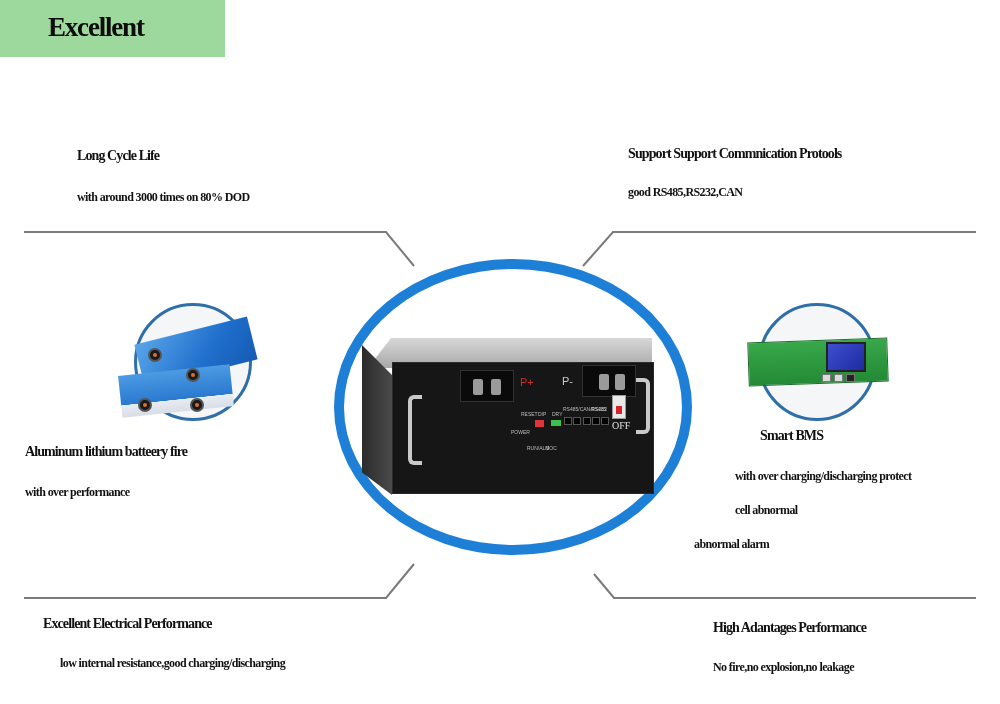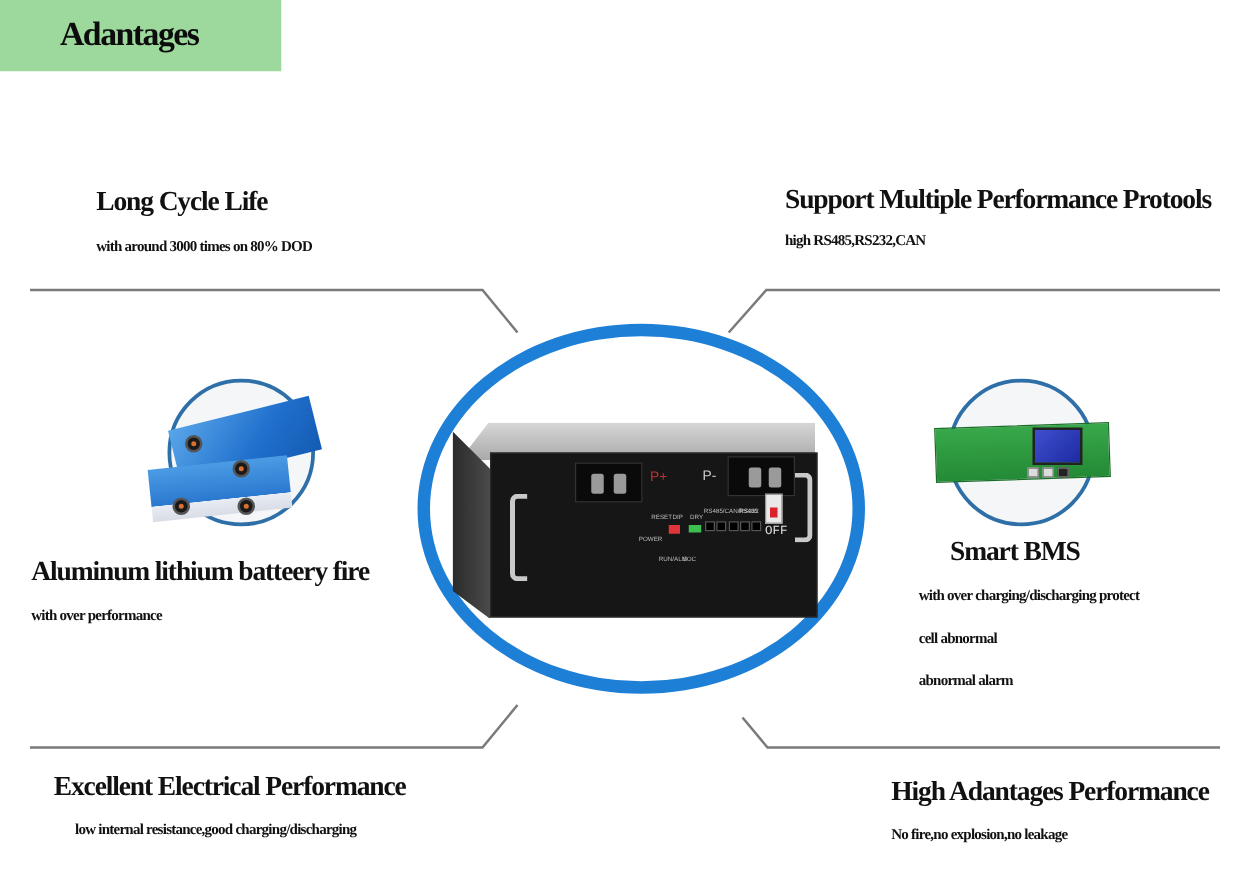--- a/index.html
+++ b/index.html
@@ -8,21 +8,21 @@
 
   .banner {
     position: absolute; left: 0; top: 0; width: 225px; height: 57px;
     background: #9dd89d;
   }
   .banner-title {
     position: absolute; left: 48px; top: 12px;
     font-size: 27px; font-weight: bold; letter-spacing: -1.2px; color: #0c0c0c;
   }
 
-  .feature-title { position: absolute; font-weight: bold; font-size: 22px; letter-spacing: -0.9px; white-space: nowrap; }
+  .feature-title { position: absolute; font-weight: bold; font-size: 14px; letter-spacing: -0.9px; white-space: nowrap; }
   .feature-sub { position: absolute; font-weight: bold; font-size: 12px; letter-spacing: -0.6px; white-space: nowrap; }
 
   svg.lines { position: absolute; left: 0; top: 0; width: 1000px; height: 704px; }
 
   
   .product-ring {
     position: absolute; left: 334px; top: 259px; width: 358px; height: 296px;
     border: 10px solid #1e7fd6; border-radius: 50%;
   }
   .rack-top {
@@ -61,21 +61,21 @@
   }
   .port {
     position: absolute; width: 8px; height: 8px; background: #000; border: 1px solid #555;
   }
   .dip { position: absolute; left: 535px; top: 420px; width: 9px; height: 7px; background: #e0343a; }
   .dry { position: absolute; left: 551px; top: 420px; width: 10px; height: 6px; background: #3cbf4e; }
   .breaker {
     position: absolute; left: 612px; top: 395px; width: 14px; height: 24px; background: #e9e9e9; border: 1px solid #999;
   }
   .breaker::after { content: ""; position: absolute; left: 3px; top: 10px; width: 6px; height: 8px; background: #d8232a; }
-  .off-label { position: absolute; left: 612px; top: 420px; font-family: Liberation Mono, monospace; font-size: 10px; color: #e0e0e0; }
+  .off-label { position: absolute; left: 612px; top: 420px; font-family: Liberation Serif, serif; font-size: 10px; color: #e0e0e0; }
 
   
   .thumb-ring {
     position: absolute; border: 3px solid #2f6fa8; border-radius: 50%; background: #f4f6f8;
   }
   .thumb-ring.cell { left: 134px; top: 303px; width: 118px; height: 118px; }
   .thumb-ring.bms { left: 758px; top: 303px; width: 118px; height: 118px; }
 
   .cell-block {
     position: absolute; background: linear-gradient(135deg, #5aa6ea, #1f6fcc 60%, #155bb3);
@@ -96,35 +96,35 @@
   .lcd {
     position: absolute; left: 826px; top: 342px; width: 40px; height: 30px;
     background: linear-gradient(135deg, #3e4fd0, #1d2ba0); border: 2px solid #222;
   }
   .rj { position: absolute; top: 374px; width: 9px; height: 8px; background: #dcdcdc; border: 1px solid #777; }
 </style>
 </head>
 <body>
 
 <div class="banner">
-  <div class="banner-title">Adantages</div>
+  <div class="banner-title">Excellent</div>
 </div>
 
 <svg class="lines">
   <polyline points="24,232 386,232 414,266" fill="none" stroke="#7a7a7a" stroke-width="2"></polyline>
   <polyline points="583,266 613,232 976,232" fill="none" stroke="#7a7a7a" stroke-width="2"></polyline>
   <polyline points="24,598 386,598 414,564" fill="none" stroke="#7a7a7a" stroke-width="2"></polyline>
   <polyline points="594,574 614,598 976,598" fill="none" stroke="#7a7a7a" stroke-width="2"></polyline>
 </svg>
 
 <div class="feature-title" style="left:77px; top:148px;">Long Cycle Life</div>
 <div class="feature-sub" style="left:77px; top:190px;">with around 3000 times on 80% DOD</div>
 
-<div class="feature-title" style="left:628px; top:146px;">Support Multiple Performance Protools</div>
-<div class="feature-sub" style="left:628px; top:185px;">high RS485,RS232,CAN</div>
+<div class="feature-title" style="left:628px; top:146px;">Support Support Commnication Protools</div>
+<div class="feature-sub" style="left:628px; top:185px;">good RS485,RS232,CAN</div>
 
 <div>
   <div class="thumb-ring cell"></div>
   <div class="cell-block cell-back"></div>
   <div class="cell-block cell-front"></div>
   <div class="cell-terminal" style="left:148px; top:348px;"></div>
   <div class="cell-terminal" style="left:186px; top:368px;"></div>
   <div class="cell-terminal" style="left:138px; top:398px;"></div>
   <div class="cell-terminal" style="left:190px; top:398px;"></div>
 </div>
@@ -135,21 +135,21 @@
   <div class="thumb-ring bms"></div>
   <div class="pcb"></div>
   <div class="lcd"></div>
   <div class="rj" style="left:822px;"></div>
   <div class="rj" style="left:834px;"></div>
   <div class="rj" style="left:846px; background:#222;"></div>
 </div>
 <div class="feature-title" style="left:760px; top:428px;">Smart BMS</div>
 <div class="feature-sub" style="left:735px; top:469px;">with over charging/discharging protect</div>
 <div class="feature-sub" style="left:735px; top:503px;">cell abnormal</div>
-<div class="feature-sub" style="left:735px; top:537px;">abnormal alarm</div>
+<div class="feature-sub" style="left:694px; top:537px;">abnormal alarm</div>
 
 <div class="feature-title" style="left:43px; top:616px;">Excellent Electrical Performance</div>
 <div class="feature-sub" style="left:60px; top:656px;">low internal resistance,good charging/discharging</div>
 
 <div class="feature-title" style="left:713px; top:620px;">High Adantages Performance</div>
 <div class="feature-sub" style="left:713px; top:660px;">No fire,no explosion,no leakage</div>
 
 <div>
   <div class="product-ring"></div>
   <div class="rack-top"></div>

